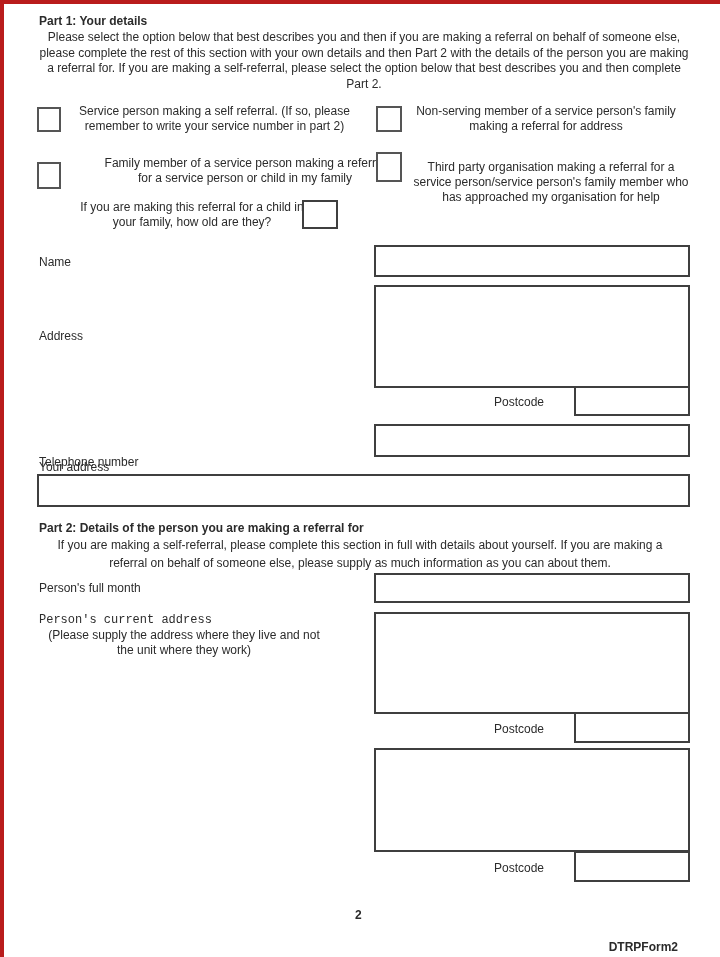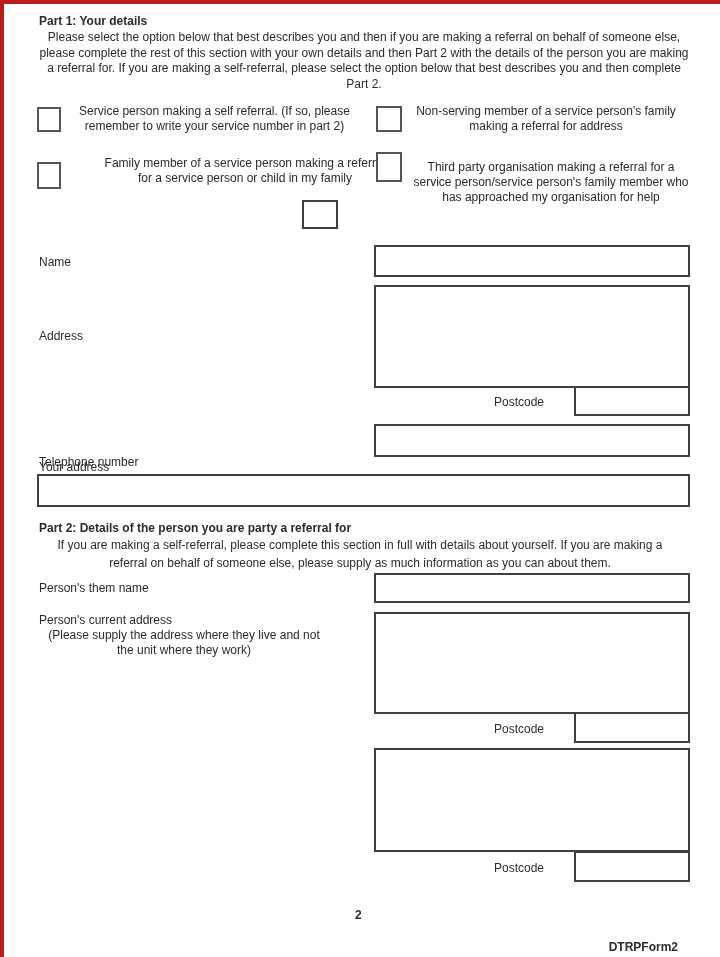--- a/index.html
+++ b/index.html
@@ -55,45 +55,46 @@
 
   <div class="checkbox" style="left:372px; top:102px; width:22px; height:22px;"></div>
   <div class="optlabel" style="left:408px; top:100px; width:268px;">Non-serving member of a service person's family making a referral for address</div>
 
   <div class="checkbox" style="left:33px; top:158px; height:23px;"></div>
   <div class="optlabel" style="left:72px; top:152px; width:282px;margin-left:28px;">Family member of a service person making a referral for a service person or child in my family</div>
 
   <div class="checkbox" style="left:372px; top:148px; width:22px; height:26px;"></div>
   <div class="optlabel" style="left:408px; top:156px; width:278px;">Third party organisation making a referral for a service person/service person's family member who has approached my organisation for help</div>
 
+  <div class="optlabel" style="left:72px; top:196px; width:232px;">If you are making this referral for a child in your family, how old are they?</div>
   <div class="smallbox" style="left:298px; top:196px; width:36px; height:29px;"></div>
 
   <div class="label" style="left:35px; top:251px;">Name</div>
   <div class="fieldbox" style="left:370px; top:241px; width:316px; height:32px;"></div>
 
   <div class="label" style="left:35px; top:289px;margin-top:36px;">Address</div>
   <div class="fieldbox" style="left:370px; top:281px; width:316px; height:103px;"></div>
 
   <div class="label" style="left:490px; top:391px;">Postcode</div>
   <div class="smallbox" style="left:570px; top:382px; width:116px; height:30px;"></div>
 
   <div class="label" style="left:35px; top:429px;margin-top:22px;">Telephone number</div>
   <div class="fieldbox" style="left:370px; top:420px; width:316px; height:33px;"></div>
 
   <div class="label" style="left:35px; top:456px;">Your address</div>
   <div class="fieldbox" style="left:33px; top:470px; width:653px; height:33px;"></div>
 
-  <div class="abs bold" style="left:35px; top:517px;">Part 2: Details of the person you are party a referral for</div>
+  <div class="abs bold" style="left:35px; top:517px;">Part 2: Details of the person you are making a referral for</div>
 
   <div class="abs" style="left:35px; top:532px; width:642px; line-height:18px;">If you are making a self-referral, please complete this section in full with details about yourself. If you are making a referral on behalf of someone else, please supply as much information as you can about them.</div>
 
-  <div class="label" style="left:35px; top:577px;">Person's them name</div>
+  <div class="label" style="left:35px; top:577px;">Person's full month</div>
   <div class="fieldbox" style="left:370px; top:569px; width:316px; height:30px;"></div>
 
-  <div class="label" style="left:35px; top:609px;">Person's current address</div>
+  <div class="label" style="left:35px; top:609px;font-family:Liberation Mono, monospace;">Person's current address</div>
   <div class="label" style="left:35px; top:624px; width:290px; line-height:14.5px;">(Please supply the address where they live and not the unit where they work)</div>
   <div class="fieldbox" style="left:370px; top:608px; width:316px; height:102px;"></div>
 
   <div class="label" style="left:490px; top:718px;">Postcode</div>
   <div class="smallbox" style="left:570px; top:708px; width:116px; height:31px;"></div>
 
   <div class="fieldbox" style="left:370px; top:744px; width:316px; height:104px;"></div>
 
   <div class="label" style="left:490px; top:857px;">Postcode</div>
   <div class="smallbox" style="left:570px; top:847px; width:116px; height:31px;"></div>

